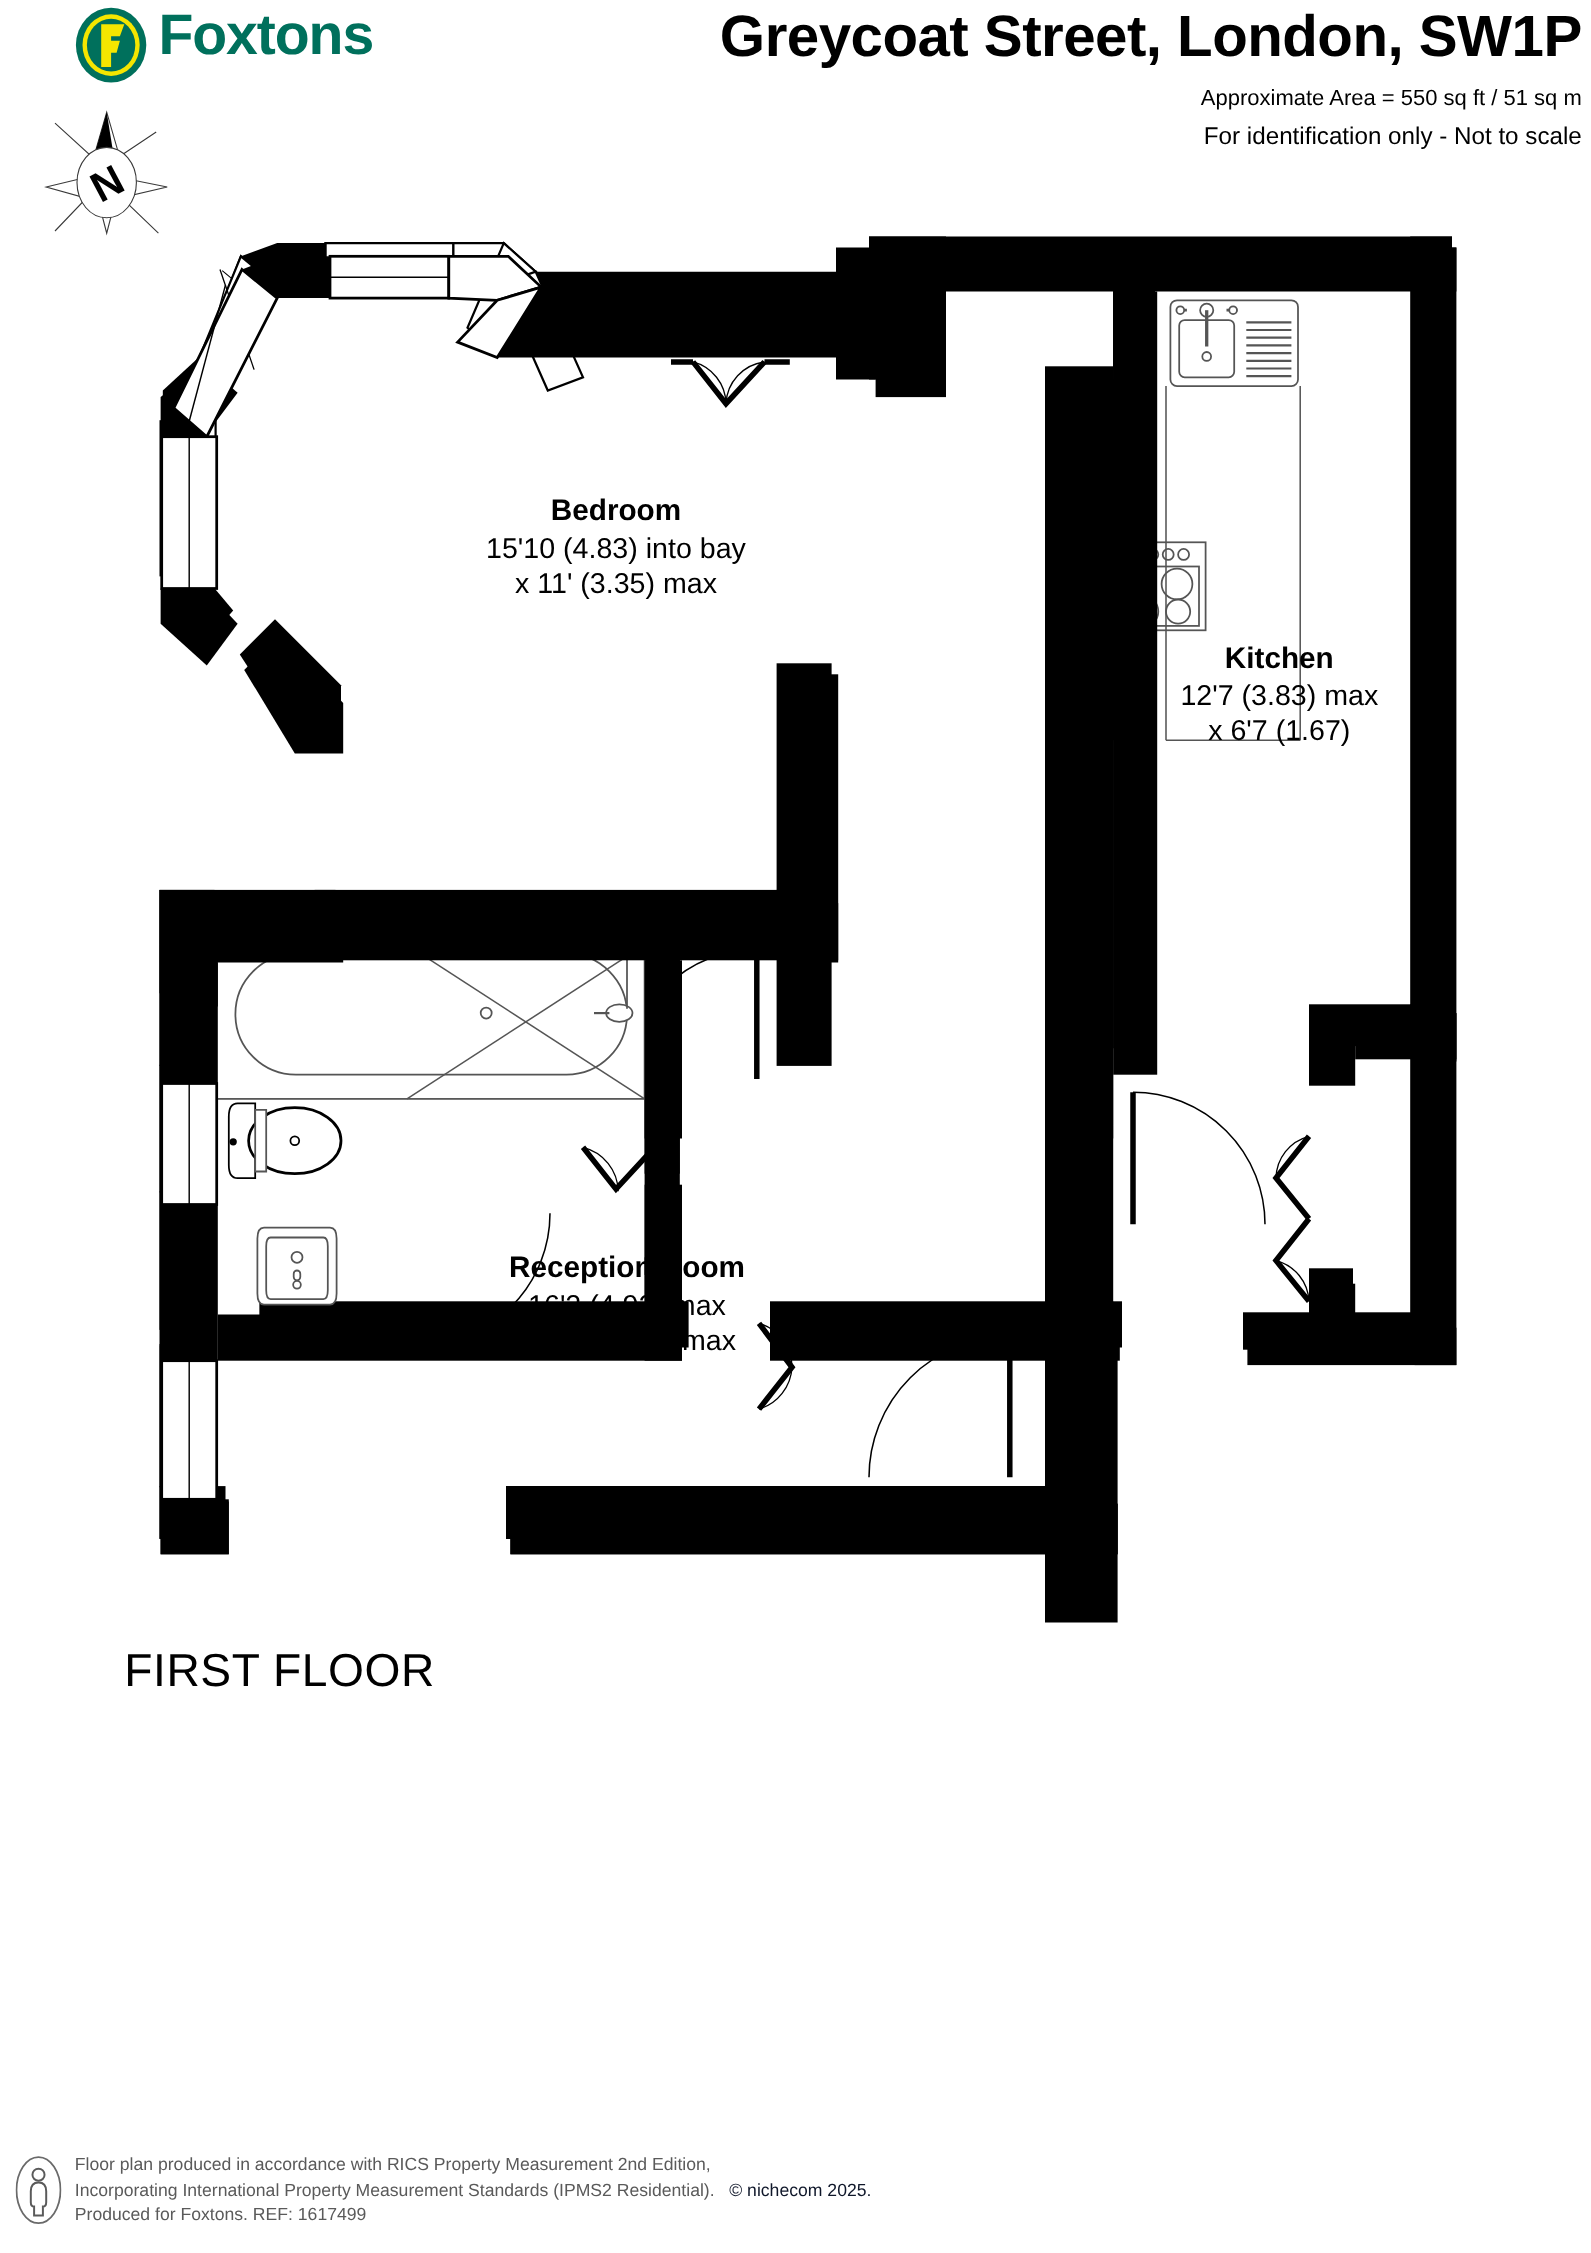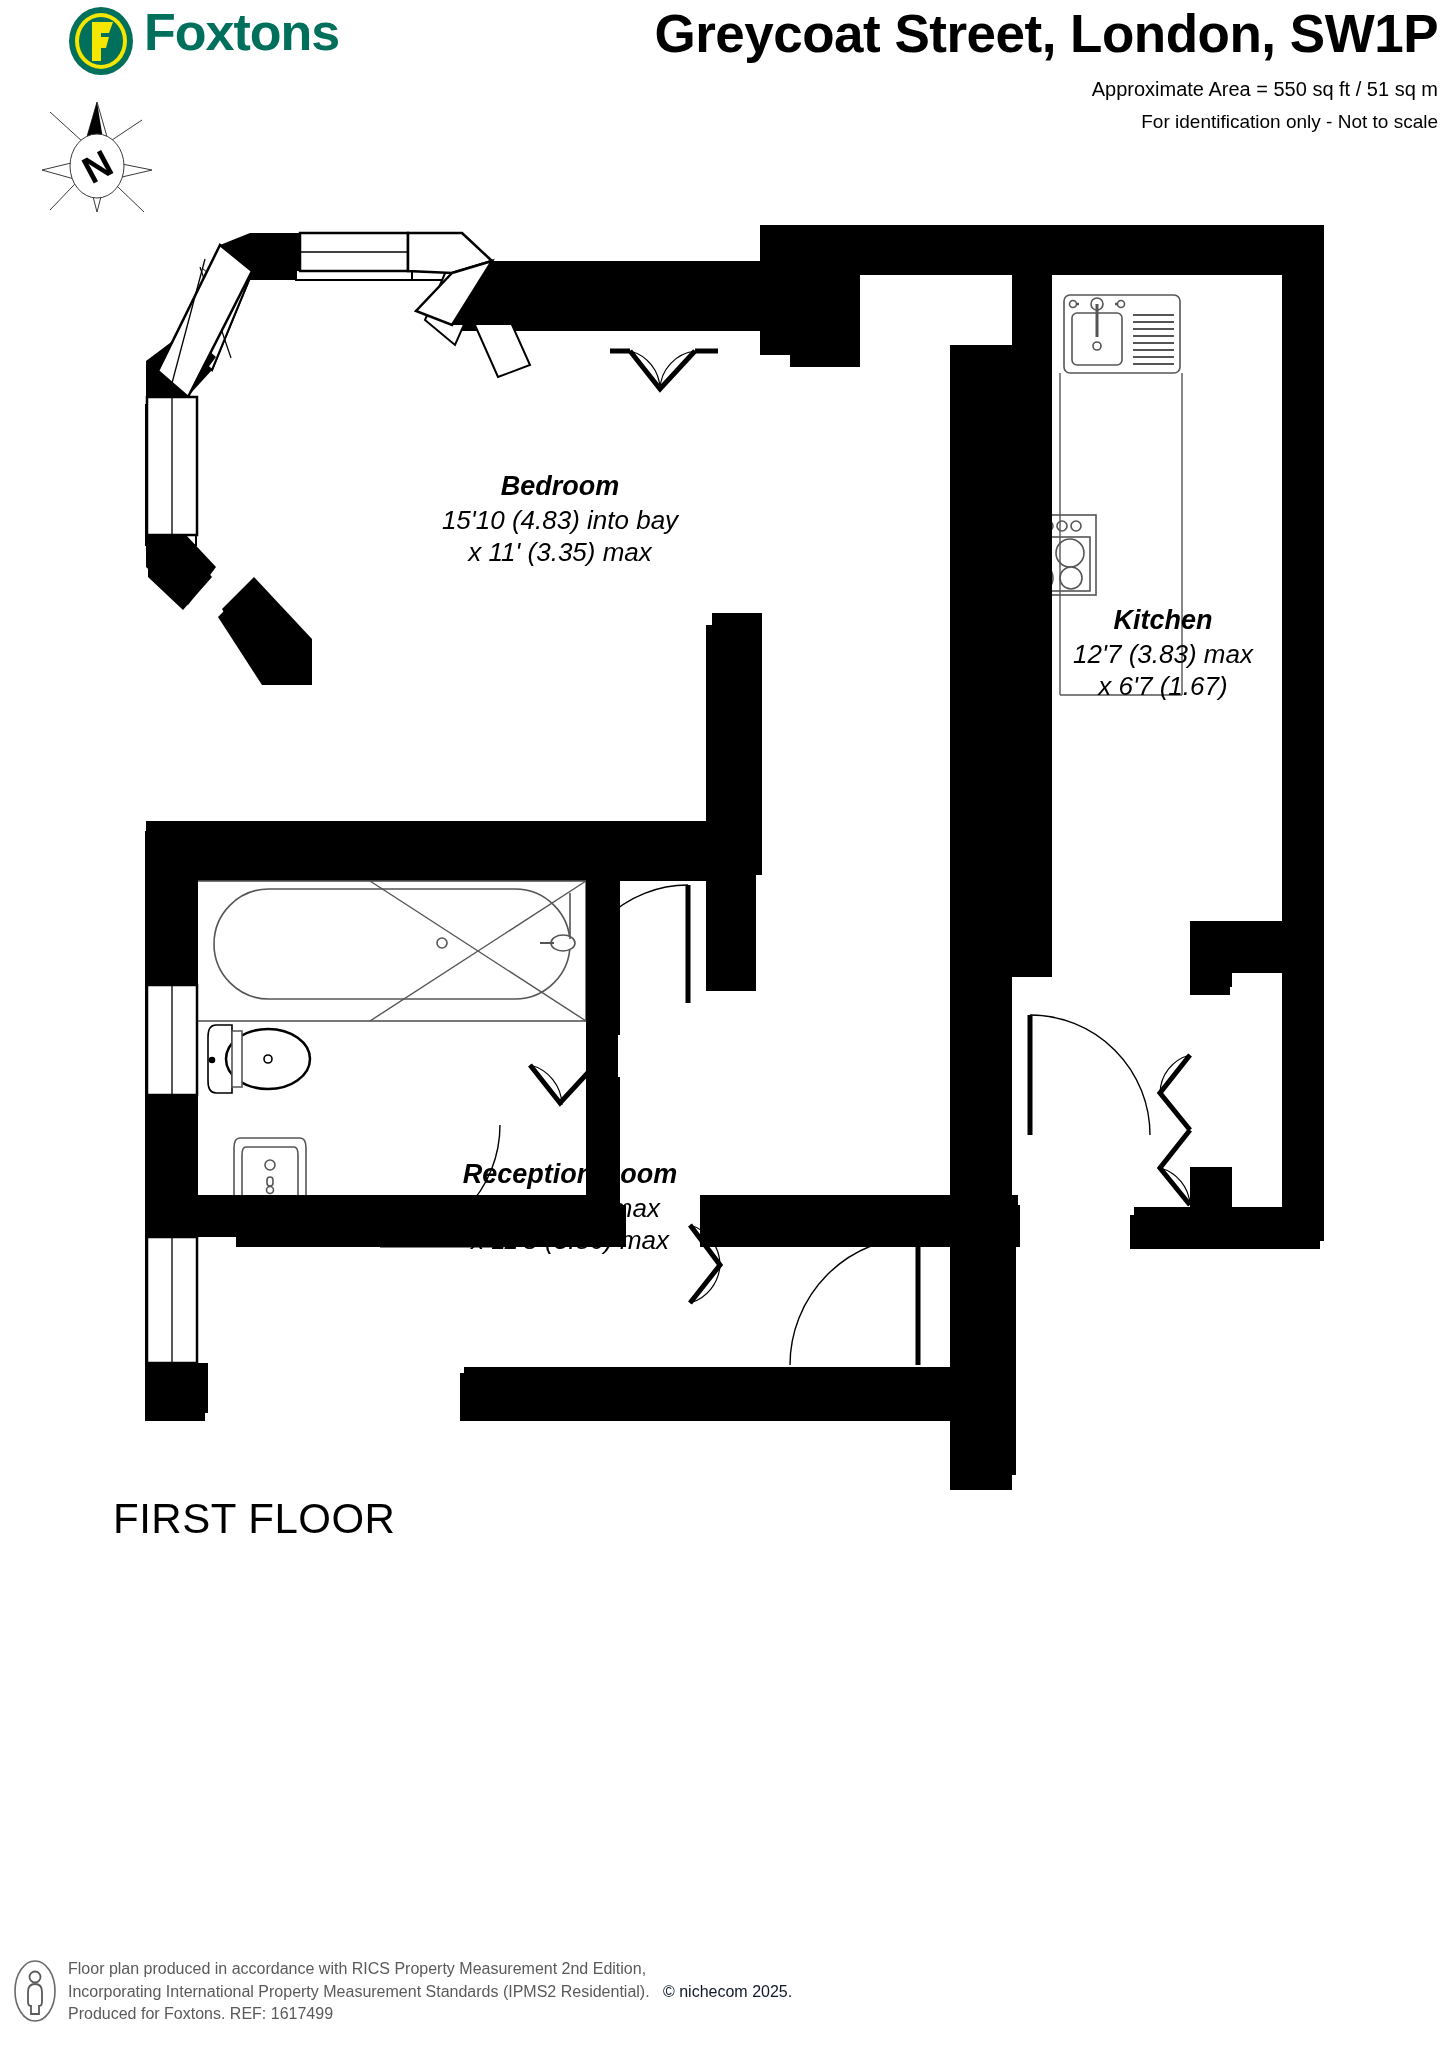--- a/index.html
+++ b/index.html
@@ -54,33 +54,32 @@
     letter-spacing: -0.5px;
     line-height: 1.15;
     white-space: nowrap;
   }
   #area-text {
     font-size: 20px;
     margin-top: 12px;
     line-height: 1.2;
   }
   #disclaimer-text {
-    font-size: 19px;
+    font-size: 22px;
     margin-top: 10px;
     line-height: 1.2;
   }
 
   
   #floorplan-wrap {
     position: absolute;
     left: 0;
-    top: 225px;
+    top: 203px;
     width: 1446px;
     height: 1265px;
-    font-style: italic;
   }
   #floorplan-svg { display: block; }
 
   .room-label-text {
     font-family: "Liberation Sans", sans-serif;
     text-anchor: middle;
   }
   .room-name {
     font-size: 27px;
     font-weight: bold;

